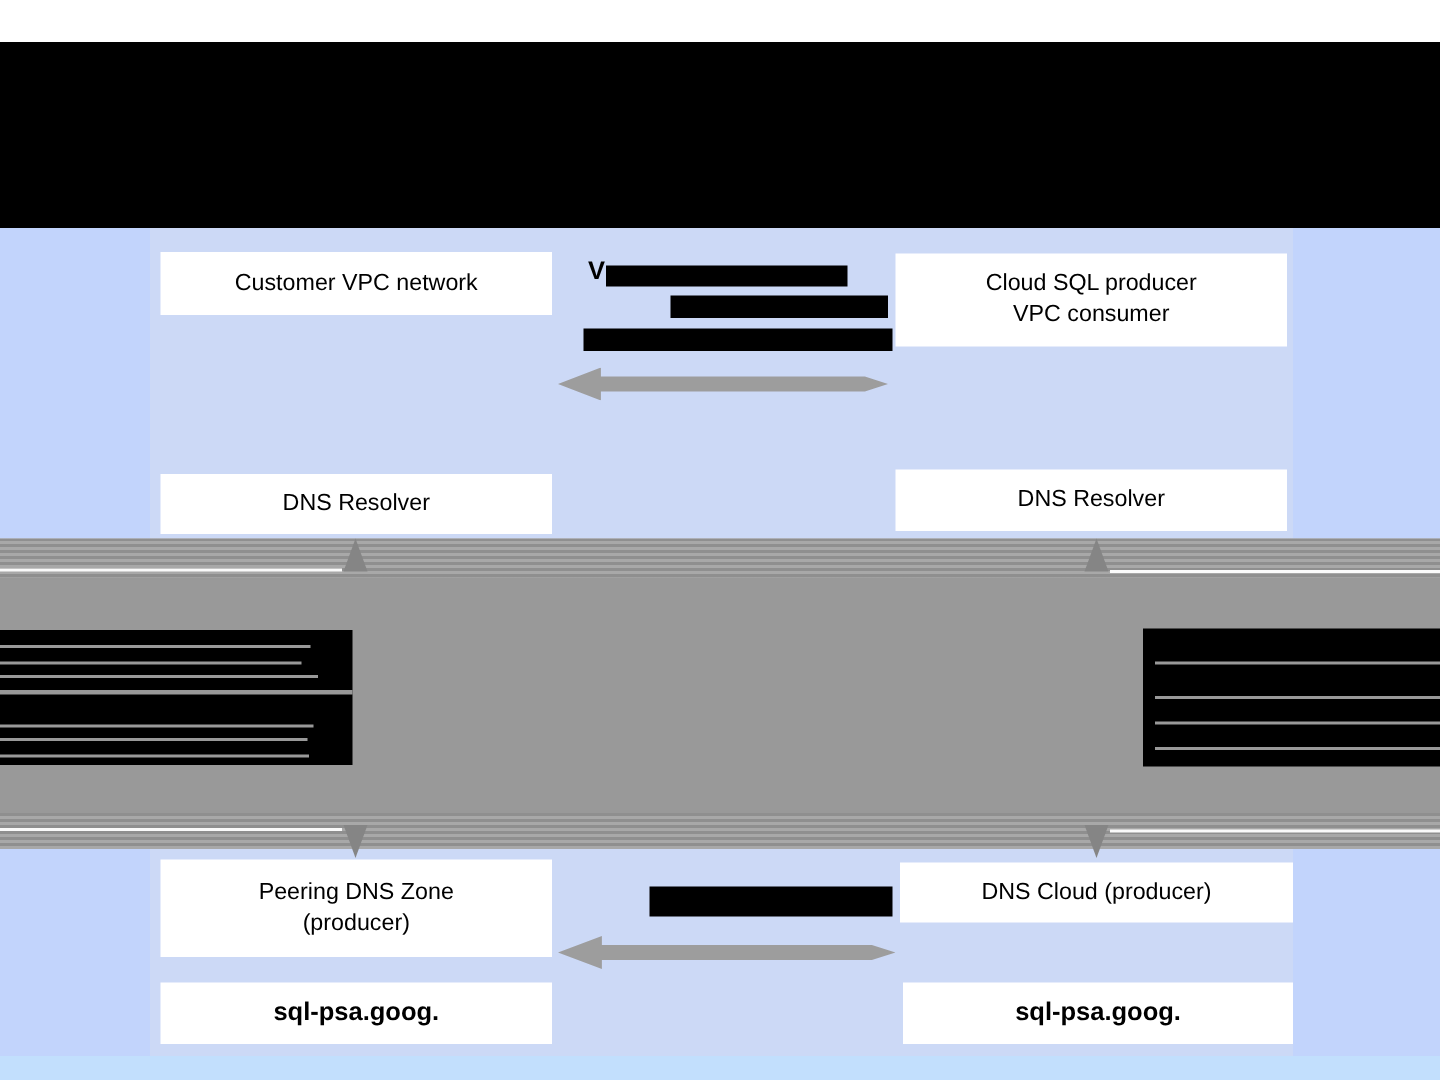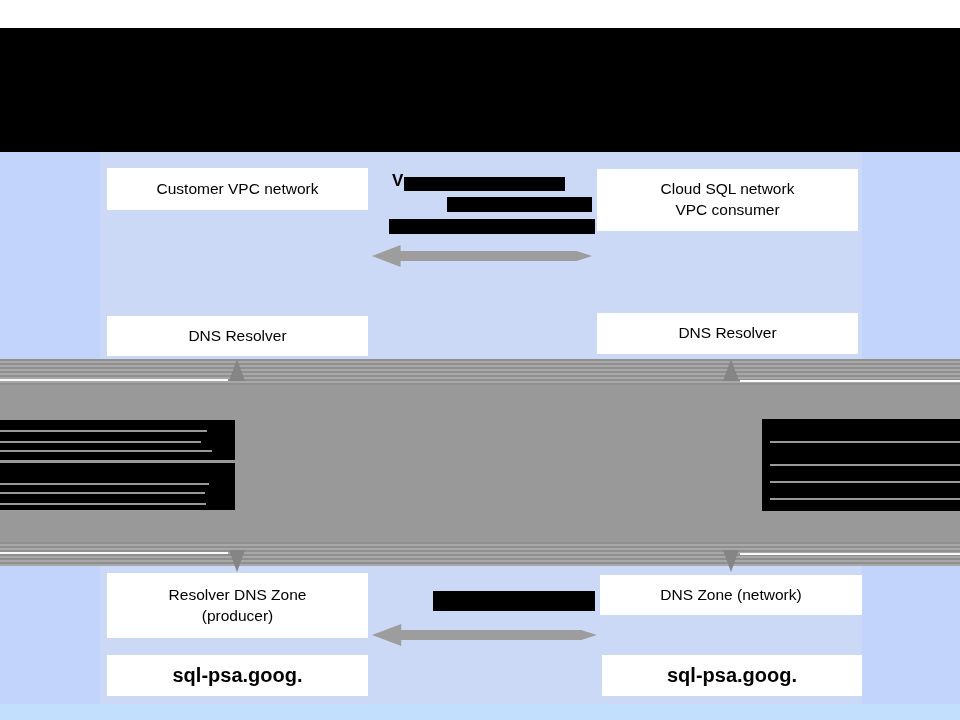--- a/index.html
+++ b/index.html
@@ -10,21 +10,21 @@
   
   .header-bar{left:0;top:0;width:960px;height:124px;background:var(--header-black,#000);}
 
   
   .bg-outer{left:0;top:124px;width:960px;height:552px;background:var(--outer-blue,#c2d4fc);}
   .bg-panel{left:100px;top:124px;width:762px;height:552px;background:var(--panel-blue,#ccd9f6);}
   .footer-strip{left:0;top:676px;width:960px;height:44px;background:var(--footer-blue,#c2dffd);}
 
   
   .wbox{background:var(--box-white,#fff);color:var(--text-black,#000);display:flex;flex-direction:column;align-items:center;justify-content:center;text-align:center;font-size:15.5px;line-height:1.35;}
-  .wbox.bold{font-weight:bold;font-size:20px;}
+  .wbox.bold{font-weight:bold;font-size:17px;}
   .b-customer{left:107px;top:140px;width:261px;height:42px;}
   .b-producer{left:597px;top:141px;width:261px;height:62px;}
   .b-resolver-l{left:107px;top:288px;width:261px;height:40px;}
   .b-resolver-r{left:597px;top:285px;width:261px;height:41px;}
   .b-peering{left:107px;top:545px;width:261px;height:65px;}
   .b-dnszone{left:600px;top:547px;width:262px;height:40px;}
   .b-sql-l{left:107px;top:627px;width:261px;height:41px;}
   .b-sql-r{left:602px;top:627px;width:260px;height:41px;}
 
   
@@ -72,21 +72,21 @@
   <div class="abs header-bar"></div>
 
   <div class="abs bg-outer"></div>
   <div class="abs bg-panel"></div>
   <div class="abs footer-strip"></div>
 
   <div class="abs wbox b-customer">
     <span>Customer VPC network</span>
   </div>
   <div class="abs wbox b-producer">
-    <span>Cloud SQL network</span>
+    <span>Cloud SQL producer</span>
     <span>VPC consumer</span>
   </div>
 
   <span class="abs r-glyph">V</span>
   <div class="abs redact r-line1"></div>
   <div class="abs redact r-line2"></div>
   <div class="abs redact r-line3"></div>
 
   <div class="abs harrow harrow-top"></div>
 
@@ -122,25 +122,25 @@
       <div class="hair" style="top:79px;"></div>
     </div>
 
     <div class="abs vup va-ul"></div>
     <div class="abs vup va-ur"></div>
     <div class="abs vdown va-dl"></div>
     <div class="abs vdown va-dr"></div>
   </div>
 
   <div class="abs wbox b-peering">
-    <span>Resolver DNS Zone</span>
+    <span>Peering DNS Zone</span>
     <span>(producer)</span>
   </div>
   <div class="abs wbox b-dnszone">
-    <span>DNS Zone (network)</span>
+    <span>DNS Cloud (producer)</span>
   </div>
 
   <div class="abs redact r-bottom"></div>
   <div class="abs harrow harrow-bottom"></div>
 
   <div class="abs wbox bold b-sql-l">
     <span>sql-psa.goog.</span>
   </div>
   <div class="abs wbox bold b-sql-r">
     <span>sql-psa.goog.</span>

